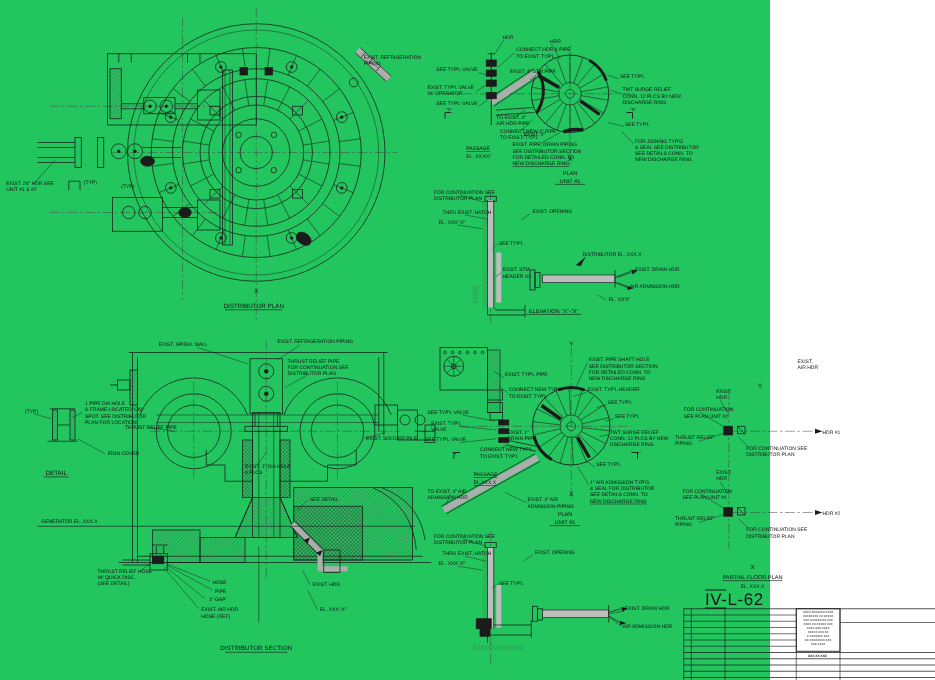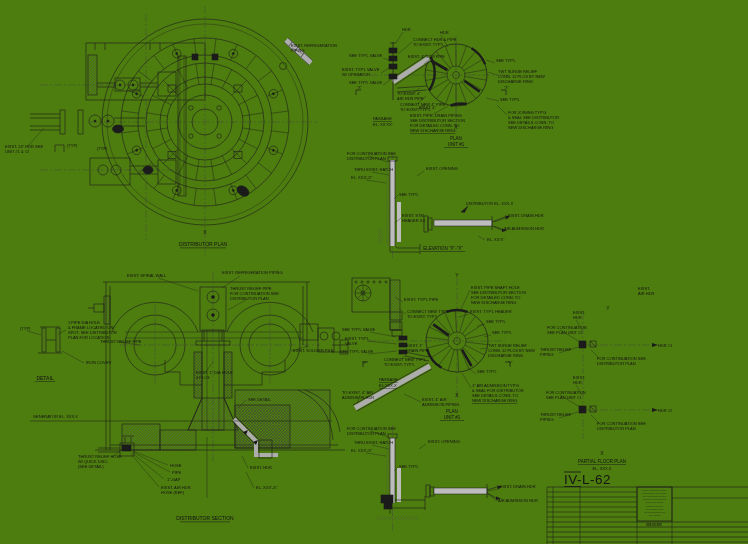--- a/index.html
+++ b/index.html
@@ -1,16 +1,16 @@
 <!DOCTYPE html>
 <html><head>
 <meta charset="utf-8">
 <style>
   html,body{margin:0;padding:0;background:#fff;width:748px;height:544px;overflow:hidden}
-  .sheet{position:relative;width:748px;height:544px;background:#4d7c0f}
+  .sheet{position:relative;width:616px;height:544px;background:#22c55e}
   svg text{font-family:"Liberation Sans",sans-serif;fill:#141414}
 </style>
 </head>
 <body>
 
 <div class="sheet">
 <svg viewBox="0 0 748 544" width="748" height="544">
   <defs>
     <pattern id="h" patternUnits="userSpaceOnUse" width="3" height="3">
       <path d="M0,3 L3,0" stroke="#4a4a4a" stroke-width="0.35"></path>

